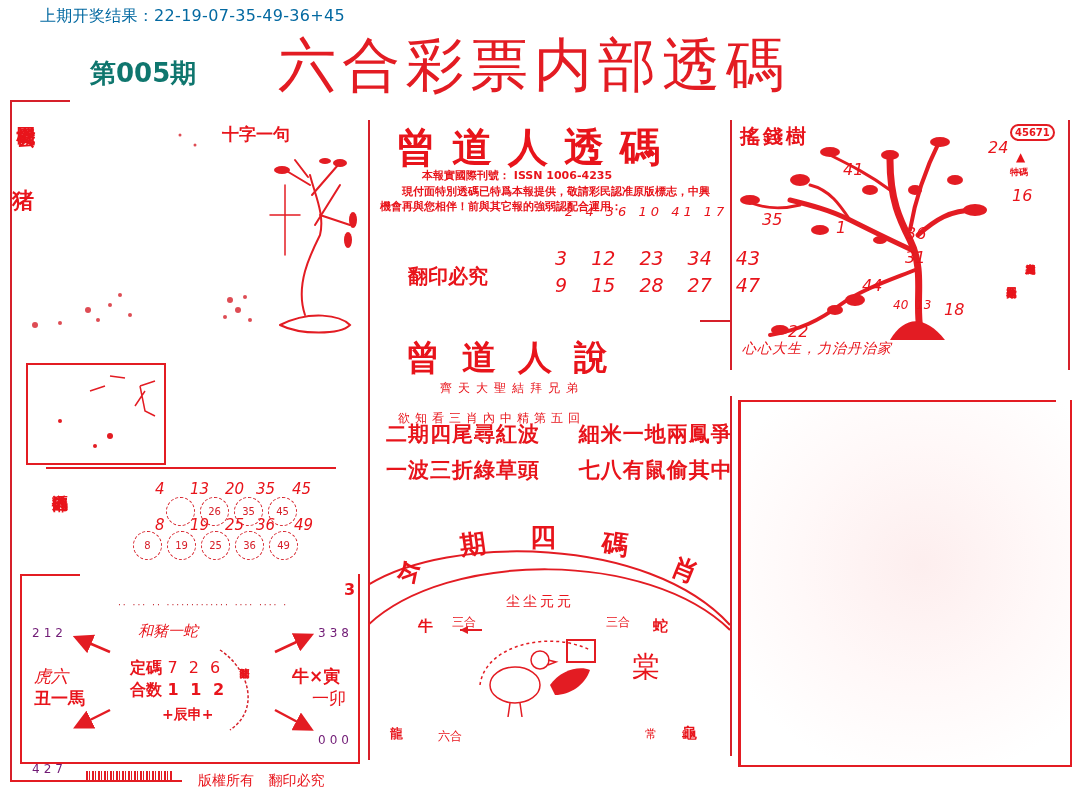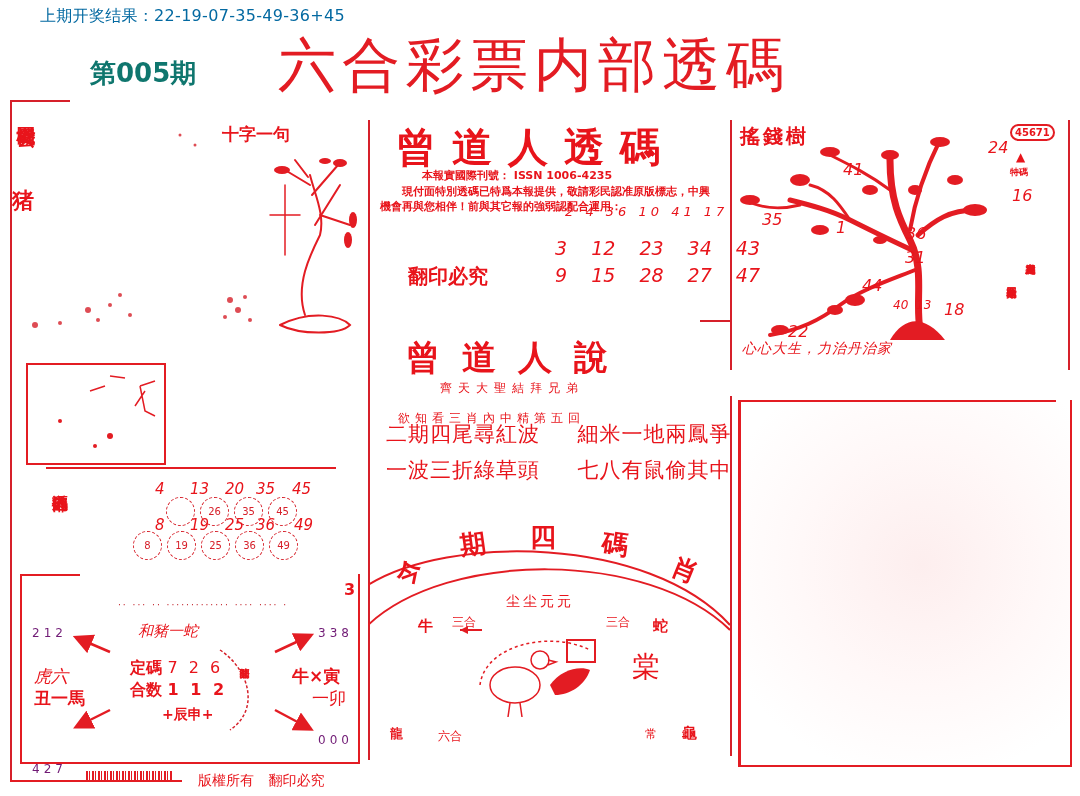--- a/index.html
+++ b/index.html
@@ -21,37 +21,37 @@
   
   .xuanji { left:16px; top:112px; font-size:19px; line-height:22px; }
   .shizi { left:222px; top:123px; font-size:17px; font-weight:bold; }
   .pig { left:12px; top:186px; font-size:22px; font-weight:bold; }
 
   
   .zdr-title { left:396px; top:120px; font-size:40px; font-weight:bold; letter-spacing:16px; font-family:"DejaVu Serif", serif; }
   .issn { left:410px; top:168px; font-size:11px; font-weight:bold; white-space:nowrap;margin-left:12px; }
   .zdr-para { left:380px; top:182px; font-size:11px; font-weight:bold; line-height:15px; width:340px; }
   .nums-small { left:565px; top:204px; font-size:13px; font-style:italic; white-space:nowrap; letter-spacing:4px; }
-  .num-row { left:555px; font-size:19px; font-style:italic; white-space:nowrap; word-spacing:18px; }
+  .num-row { left:555px; font-size:19px; font-style:italic; white-space:nowrap; word-spacing:18px;margin-top:10px; }
   .jiaoyi { left:408px; top:263px; font-size:20px; font-weight:bold; }
 
   
   .tree-title { left:740px; top:123px; font-size:20px; font-weight:bold; letter-spacing:3px; }
   .stamp { left:1010px; top:124px; font-size:10px; border:2px solid #e31c23; border-radius:10px; padding:1px 3px; font-weight:bold; }
   .tri { left:1016px; top:150px; font-size:12px; }
   .tri-sub { left:1010px; top:166px; font-size:9px; font-weight:bold; }
   .tnum { font-size:16px; font-style:italic; }
   .side-col1 { left:1024px; top:256px; font-size:10px; line-height:12px; }
   .side-col2 { left:1005px; top:280px; font-size:10px; line-height:12px; }
   .tree-foot { left:742px; top:340px; font-size:14px; font-style:italic; white-space:nowrap; letter-spacing:1px; }
 
   
   .zdrs-title { left:406px; top:335px; font-size:34px; font-weight:bold; letter-spacing:22px; font-family:"DejaVu Serif", serif; }
   .poem-small { left:400px; font-size:12px; white-space:nowrap; letter-spacing:3px; }
-  .poem-big { left:386px; font-size:21px; font-weight:normal; white-space:nowrap; letter-spacing:1px; }
+  .poem-big { left:386px; font-size:21px; font-weight:bold; white-space:nowrap; letter-spacing:1px; }
 
   
   .neibu { left:50px; top:482px; font-size:16px; line-height:20px; }
   .hand { position:absolute; font-size:15px; font-style:italic; }
   .ball { position:absolute; width:27px; height:27px; border:1.5px dashed #d6202a; border-radius:50%;
           font-size:10px; text-align:center; line-height:27px; color:#d6202a; }
 
   
   .f-num3 { left:344px; top:580px; font-size:16px; font-weight:bold; }
   .dots { left:118px; top:600px; font-size:9px; letter-spacing:2px; white-space:nowrap; color:#c02028; }

